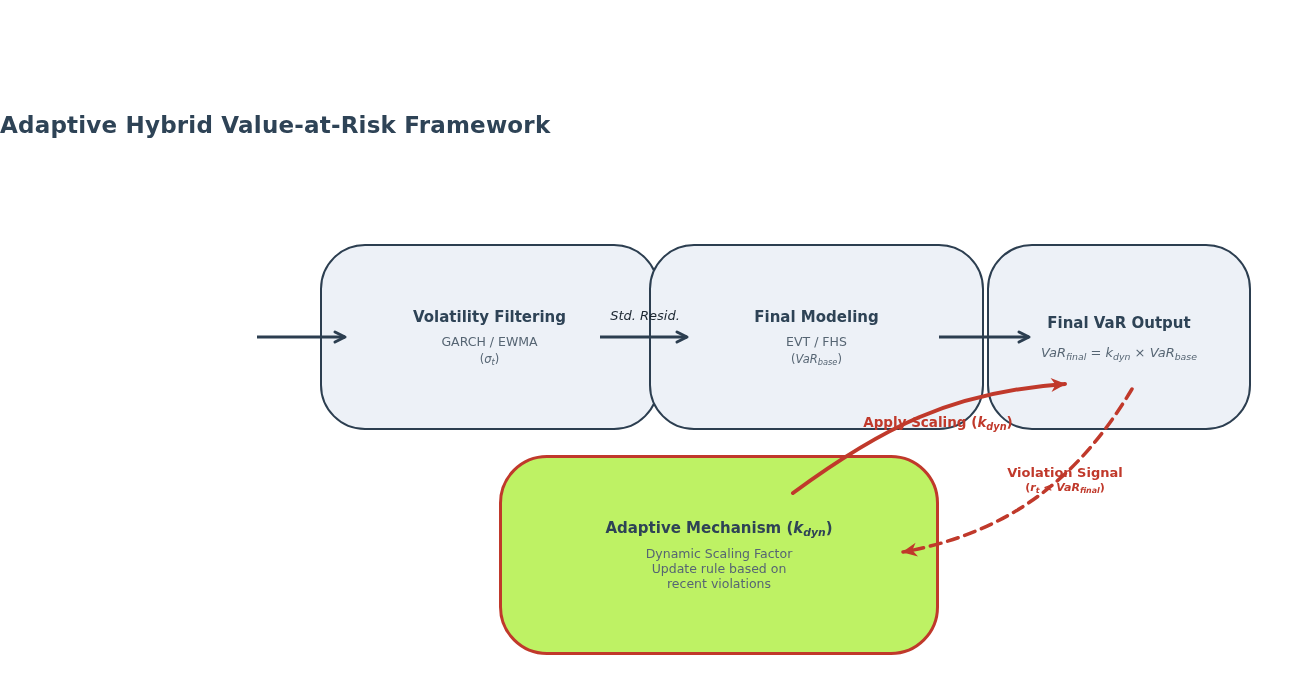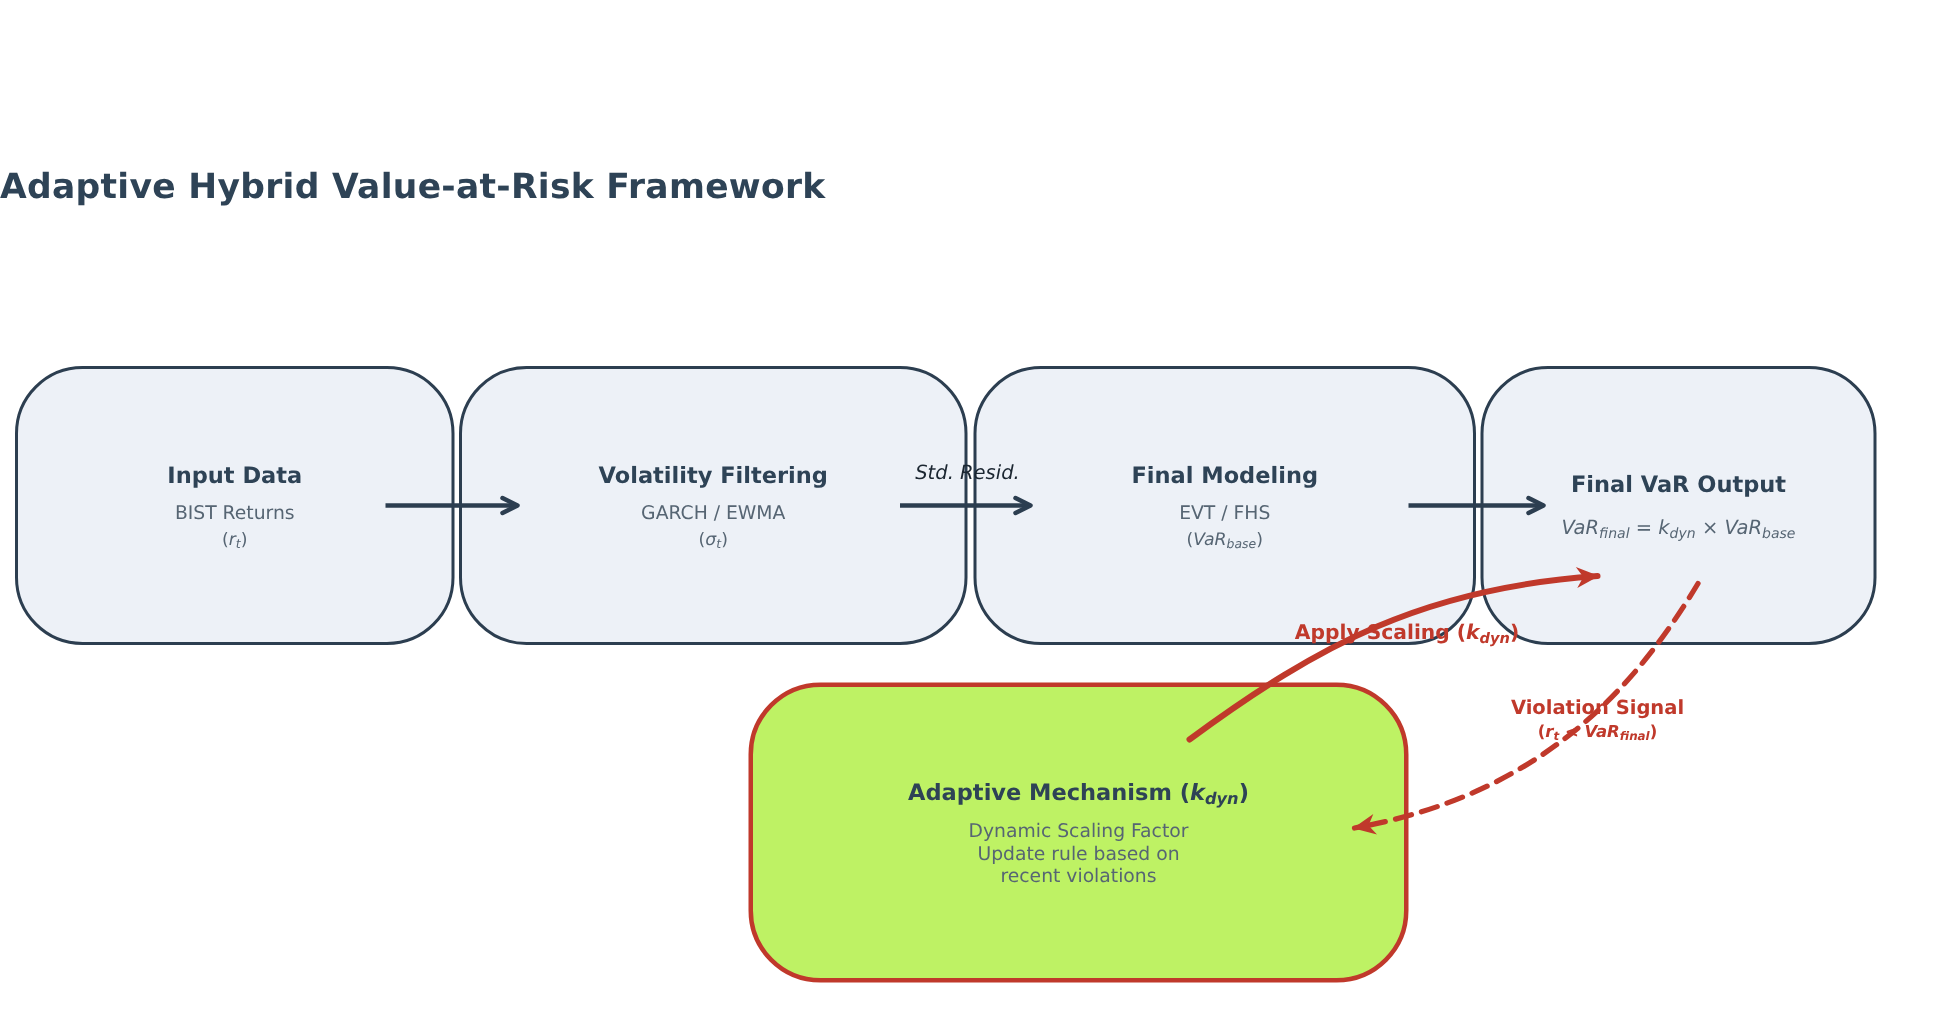--- a/index.html
+++ b/index.html
@@ -49,27 +49,22 @@
   .violation-line1{font-size:13px;font-weight:bold;}
   .violation-line2{font-size:11px;font-weight:bold;margin-top:1px;}
 </style>
 </head>
 <body>
 
 <div class="canvas">
 
   <div class="diagram-title">Adaptive Hybrid Value-at-Risk Framework</div>
 
-  <div class="pbox" style="left:10px;width:293px;">
-    <div class="pbox-title">Input Data</div>
-    <div class="pbox-sub">BIST Returns</div>
-    <div class="pbox-math"><span>(</span><span class="math-var">r</span><sub class="math-sub">t</sub><span>)</span></div>
-  </div>
 
-  <div class="pbox" style="left:306px;width:339px;align-items:center;">
+  <div class="pbox" style="left:320px;width:339px;align-items:center;">
     <div class="pbox-title">Volatility Filtering</div>
     <div class="pbox-sub">GARCH / EWMA</div>
     <div class="pbox-math"><span>(</span><span class="math-var">σ</span><sub class="math-sub">t</sub><span>)</span></div>
   </div>
 
   <div class="pbox" style="left:649px;width:335px;">
     <div class="pbox-title">Final Modeling</div>
     <div class="pbox-sub">EVT / FHS</div>
     <div class="pbox-math"><span>(</span><span class="math-var">VaR</span><sub class="math-sub">base</sub><span>)</span></div>
   </div>

